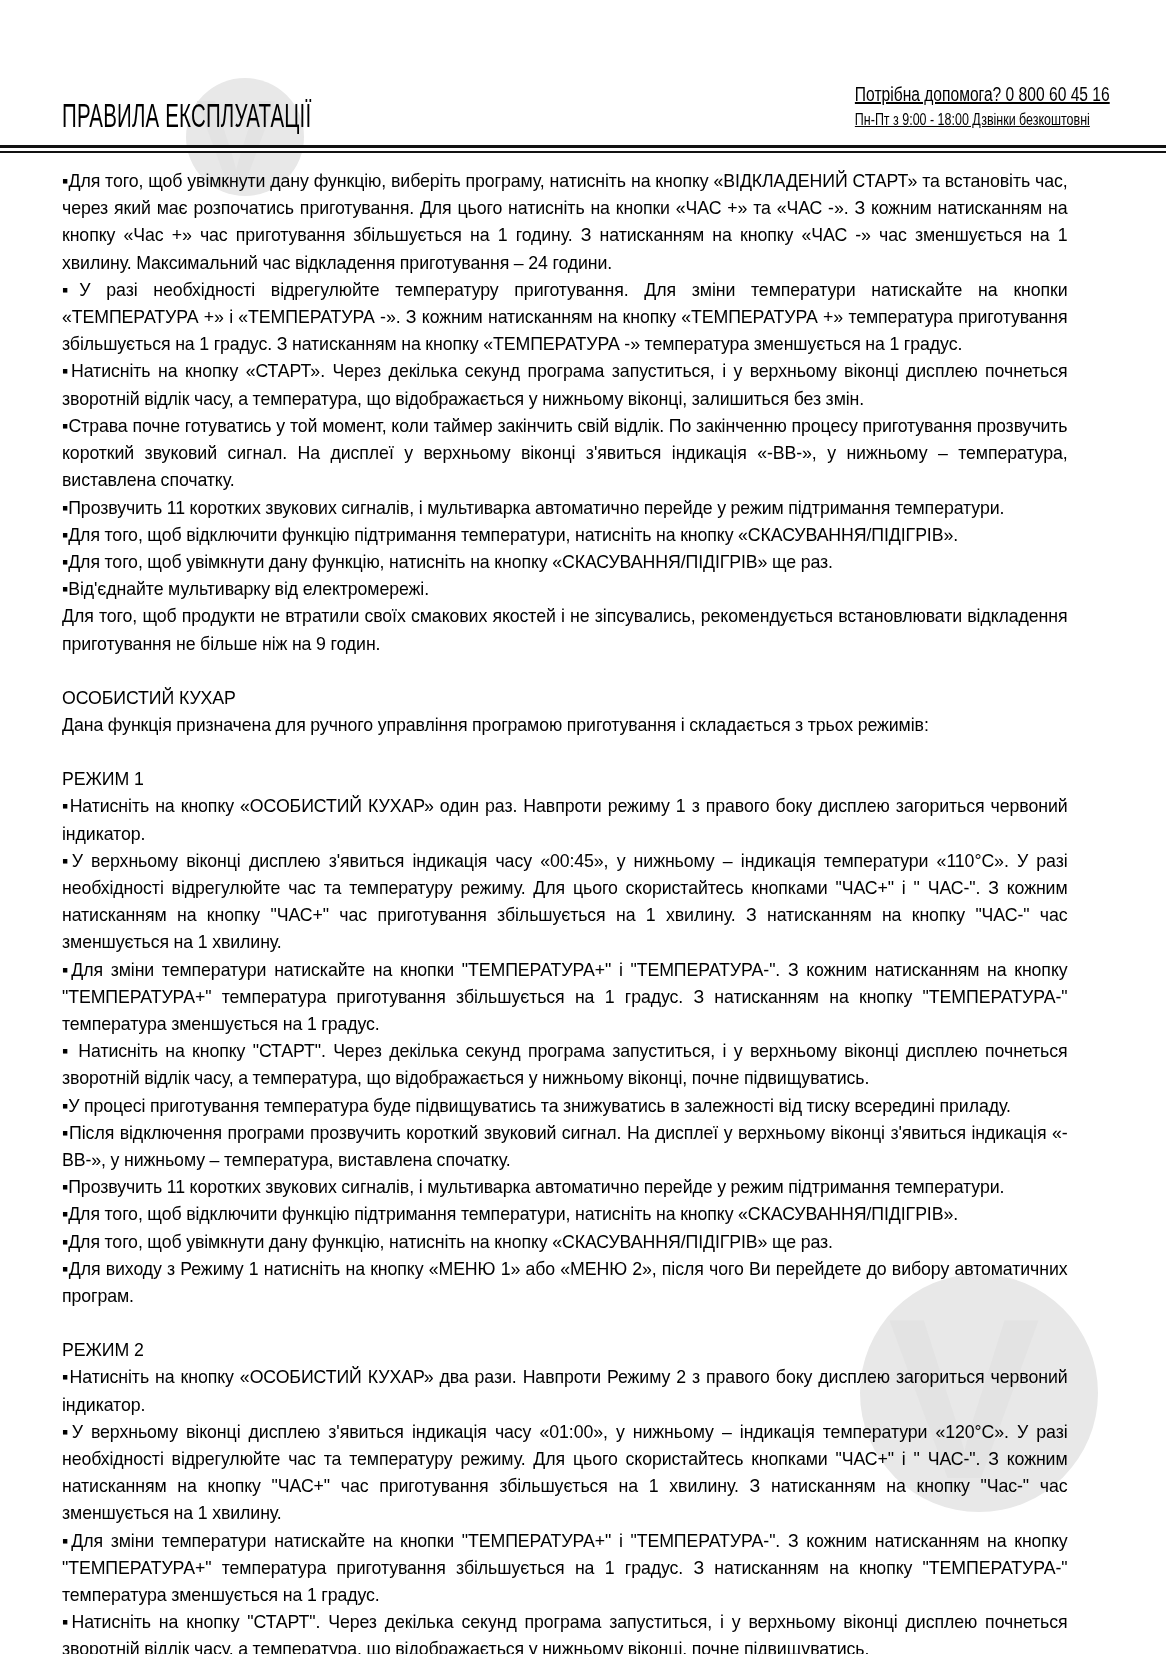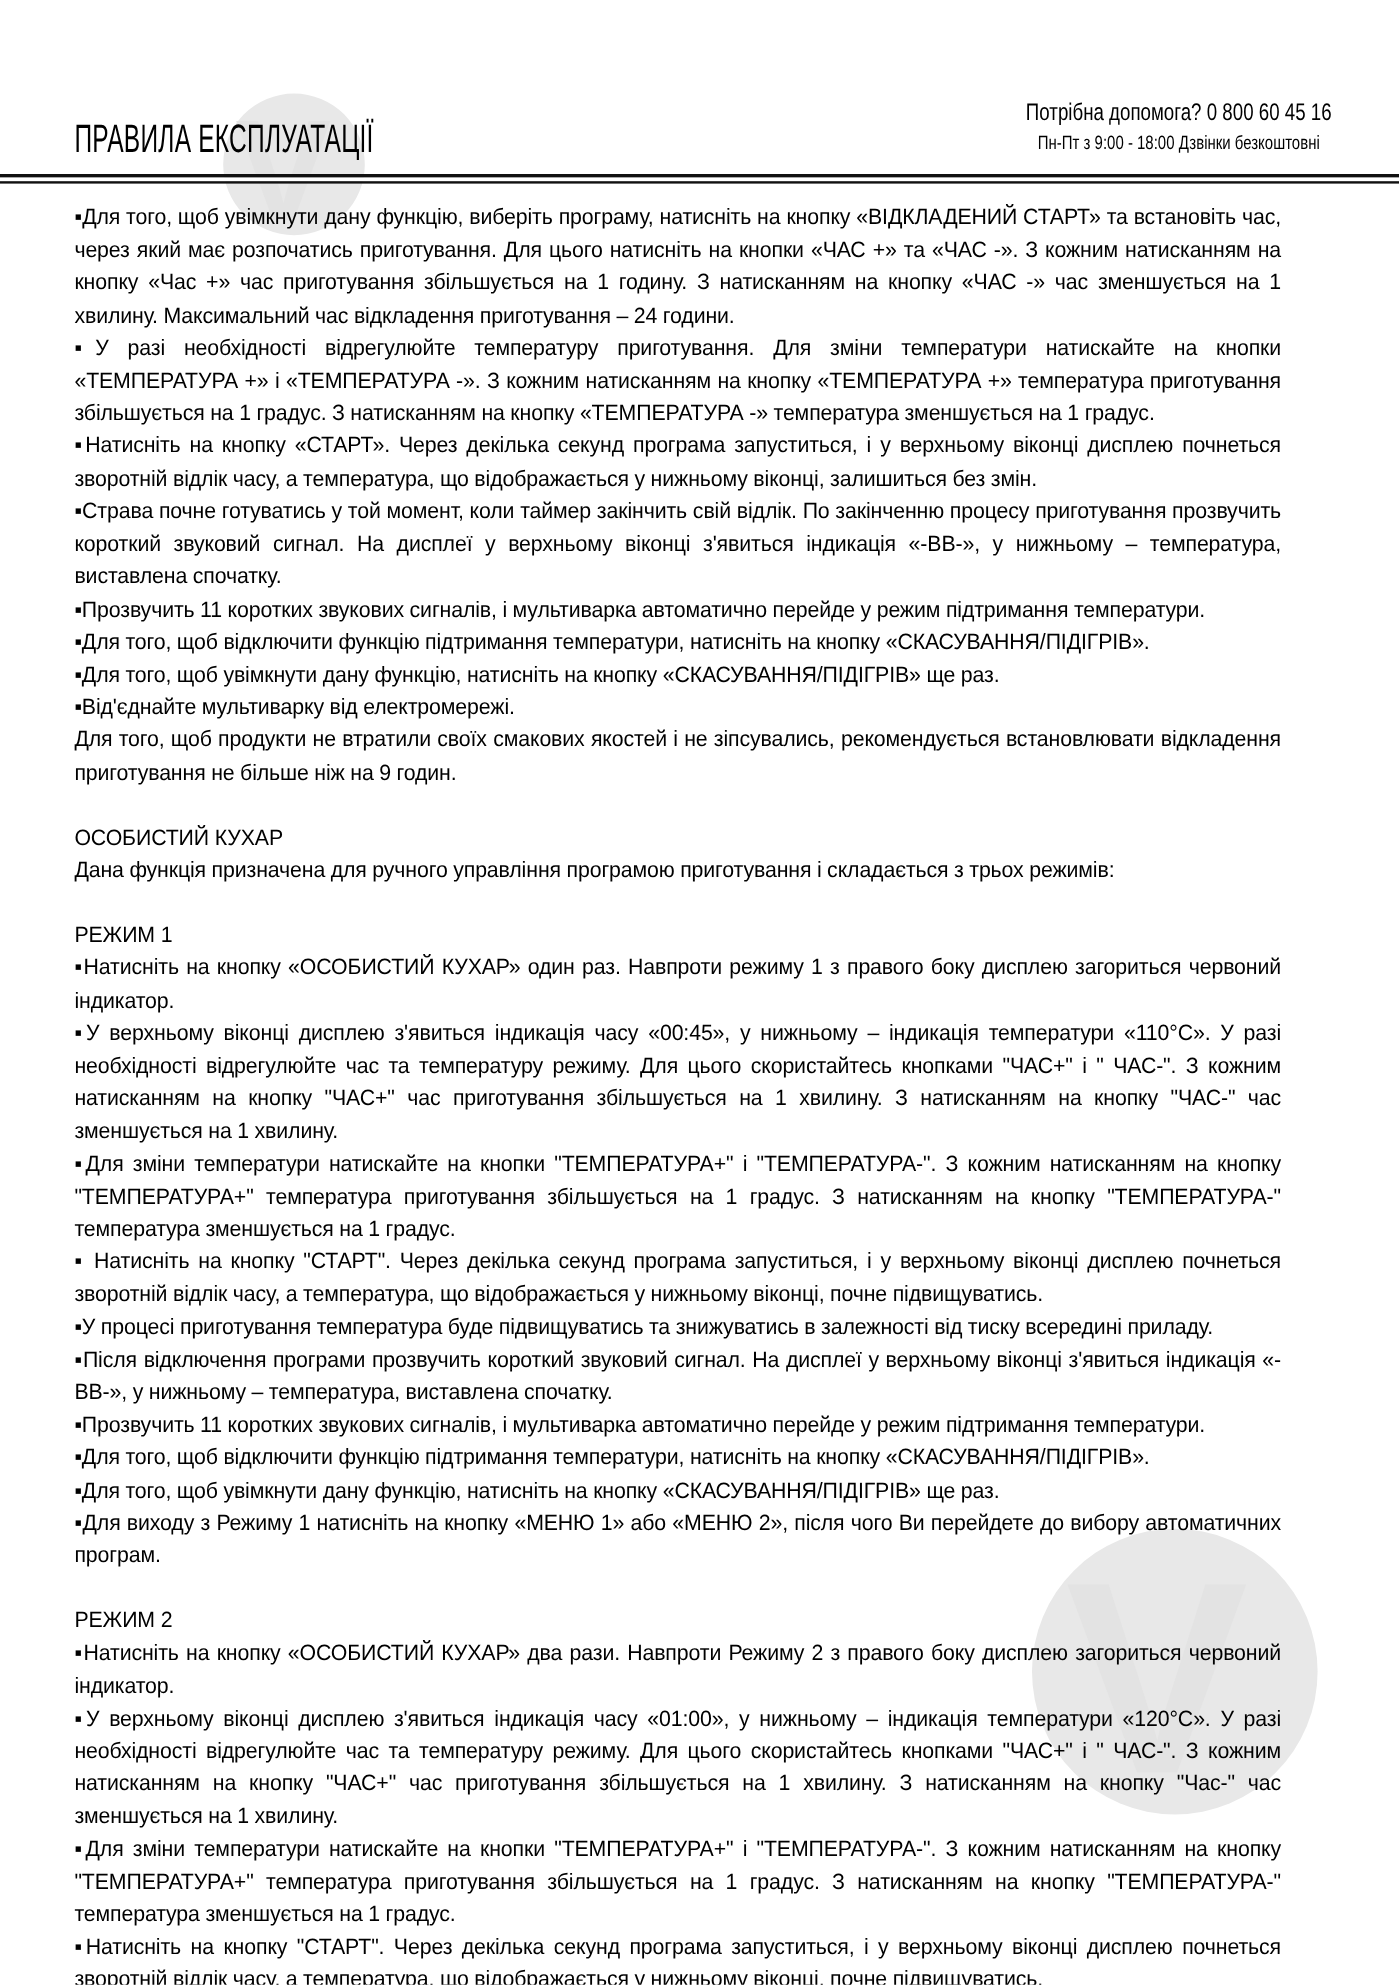--- a/index.html
+++ b/index.html
@@ -58,23 +58,24 @@
     font-weight: 400;
     letter-spacing: 0.3px;
     line-height: 1;
     white-space: nowrap;
     transform: scaleX(0.62);
     transform-origin: left bottom;
     margin: 0;
     padding-bottom: 4px;
   }
   .header-contact {
-    text-align: center;
+    text-align: left;
     line-height: 1.28;
     padding-bottom: 6px;
+    text-decoration: underline;
   }
   .contact-line-1 {
     display: block;
     font-size: 20px;
     white-space: nowrap;
     transform: scaleX(0.78);
     transform-origin: right top;
   }
   .contact-line-2 {
     display: block;

